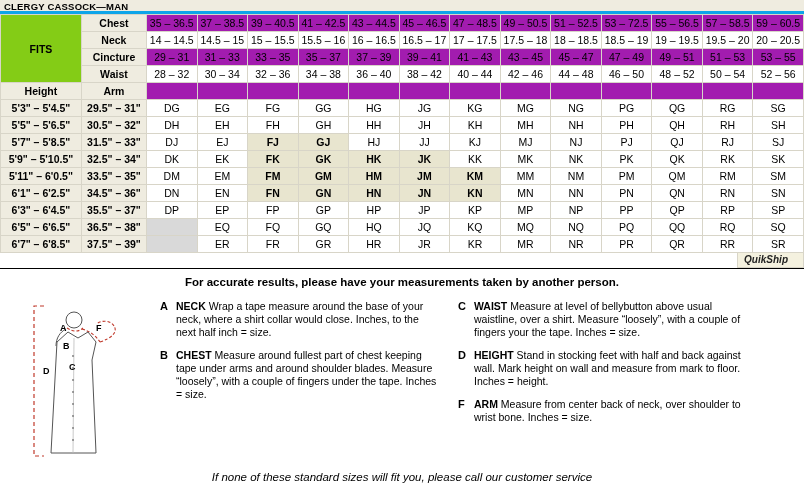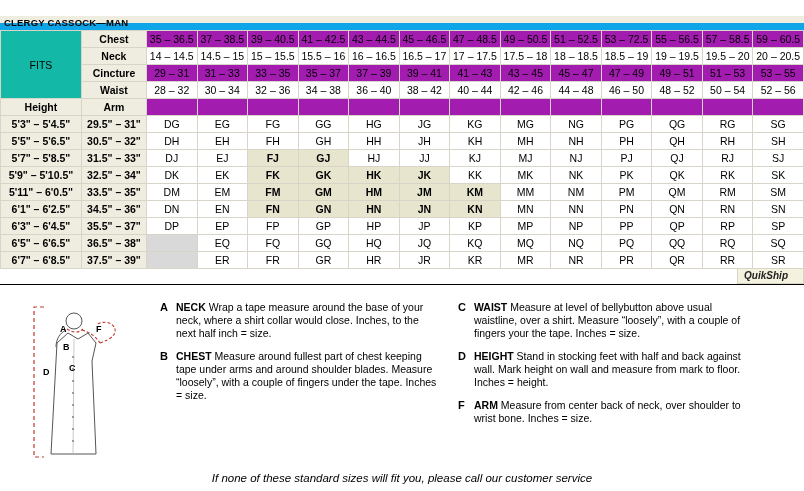--- a/index.html
+++ b/index.html
@@ -10,27 +10,26 @@
     font-size:11px;
     color:#000;
     overflow:hidden;
   }
   .page{position:relative;width:804px;height:491px;}
 
   
   .title-bar{
     height:14px;
     background:#efece0;
-    border-bottom:7px solid #0ea5e9;
+    border-bottom:3px solid #0ea5e9;
     font-size:9.5px;
     font-weight:bold;
     padding:1px 0 0 4px;
     box-sizing:border-box;
     letter-spacing:0.2px;
-    margin-top:16px;
   }
 
   
   table.size{
     border-collapse:collapse;
     width:804px;
     table-layout:fixed;
   }
   table.size td, table.size th{
     border:1px solid #d8d5c8;
@@ -41,22 +40,22 @@
     white-space:nowrap;
   }
   .lbl{
     background:#efece0;
     font-weight:bold;
     text-align:right;
     padding-right:5px;
     font-size:10.5px;
   }
   .fits-cell{
-    background:#14b8a6;
-    font-weight:normal;
+    background:#84cc16;
+    font-weight:bold;
     text-align:center;
     font-size:10.5px;
     border:1px solid #d8d5c8;
   }
   .shade{background:#a21caf;}
   .plain{background:#fff;}
   .row-hdr{
     background:#efece0;
     font-weight:bold;
     text-align:left;
@@ -403,20 +402,21 @@
         </tr>
       </tbody>
   </table>
 
   <div class="quickship-row">
     <div class="quickship">QuikShip</div>
   </div>
 
   <div class="lower">
     <div class="intro">
+      <div>For accurate results, please have your measurements taken by another person.</div>
     </div>
 
     <div class="cols">
 
       <div class="figure">
         <svg width="130" height="165" viewBox="0 0 130 165">
 
           <path d="M18 8 L8 8 L8 158 L18 158" fill="none" stroke="#c0392b" stroke-width="1.2" stroke-dasharray="4,3"></path>
 
           <circle cx="48" cy="22" r="8" fill="none" stroke="#555" stroke-width="1"></circle>

